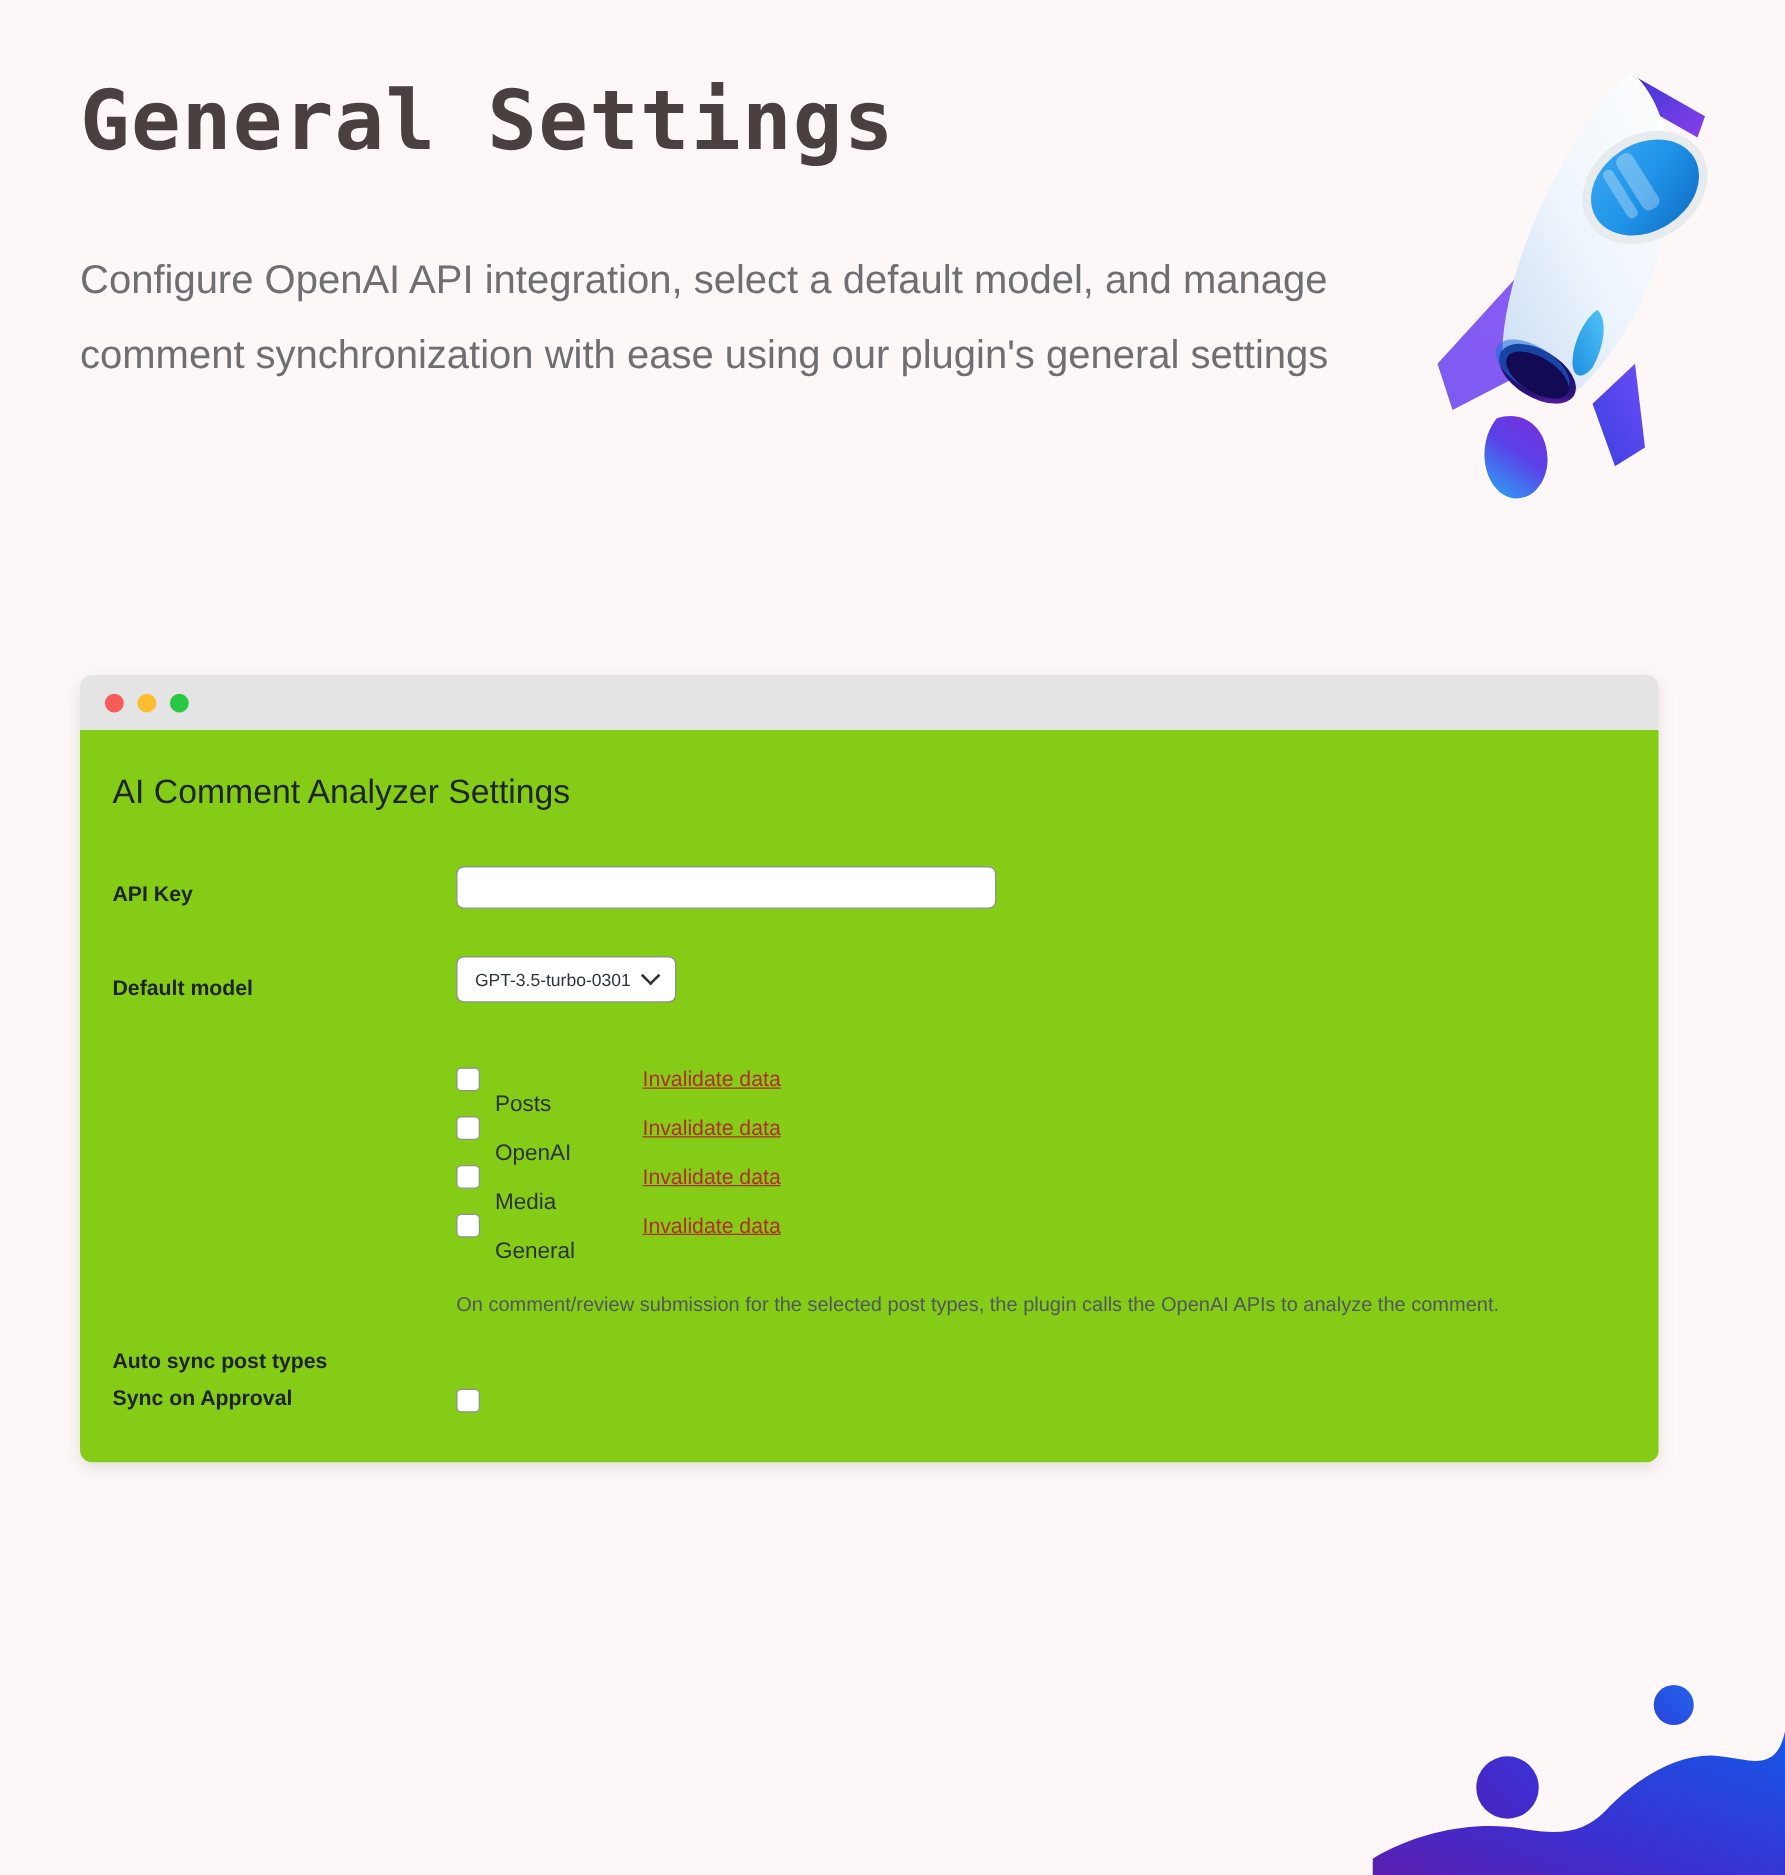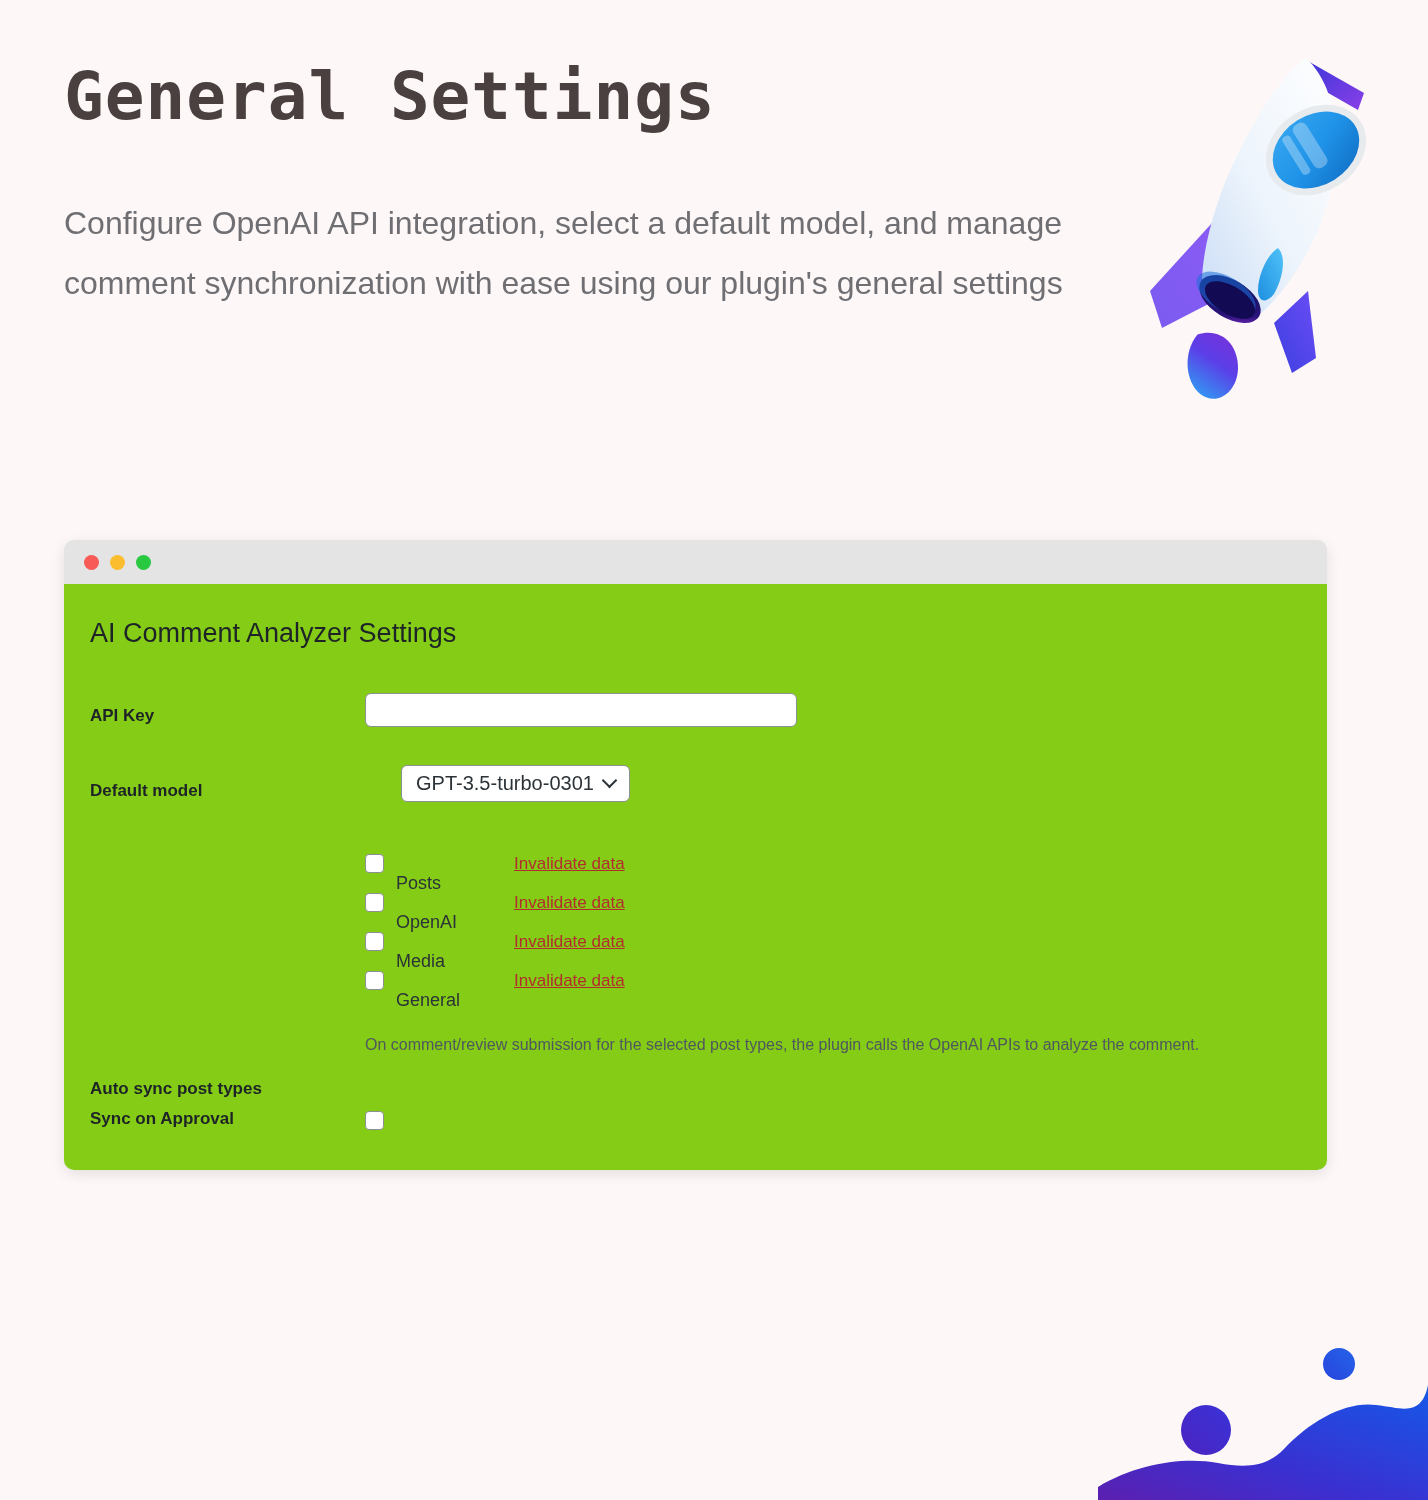--- a/index.html
+++ b/index.html
@@ -127,25 +127,24 @@
   .select-box {
     display: inline-flex;
     align-items: center;
     gap: 10px;
     height: 37px;
     box-sizing: border-box;
     border: 1px solid #8c8f94;
     border-radius: 6px;
     background: #fff;
     padding: 0 12px 0 14px;
-    font-size: 20px;
+    font-size: 14px;
     color: #2c3338;
     cursor: pointer;
     user-select: none;
-    margin-left: 36px;
   }
   .chev {
     width: 13px; height: 13px;
     display: inline-block;
     position: relative;
     top: -2px;
   }
   .chev::before {
     content: "";
     position: absolute;

